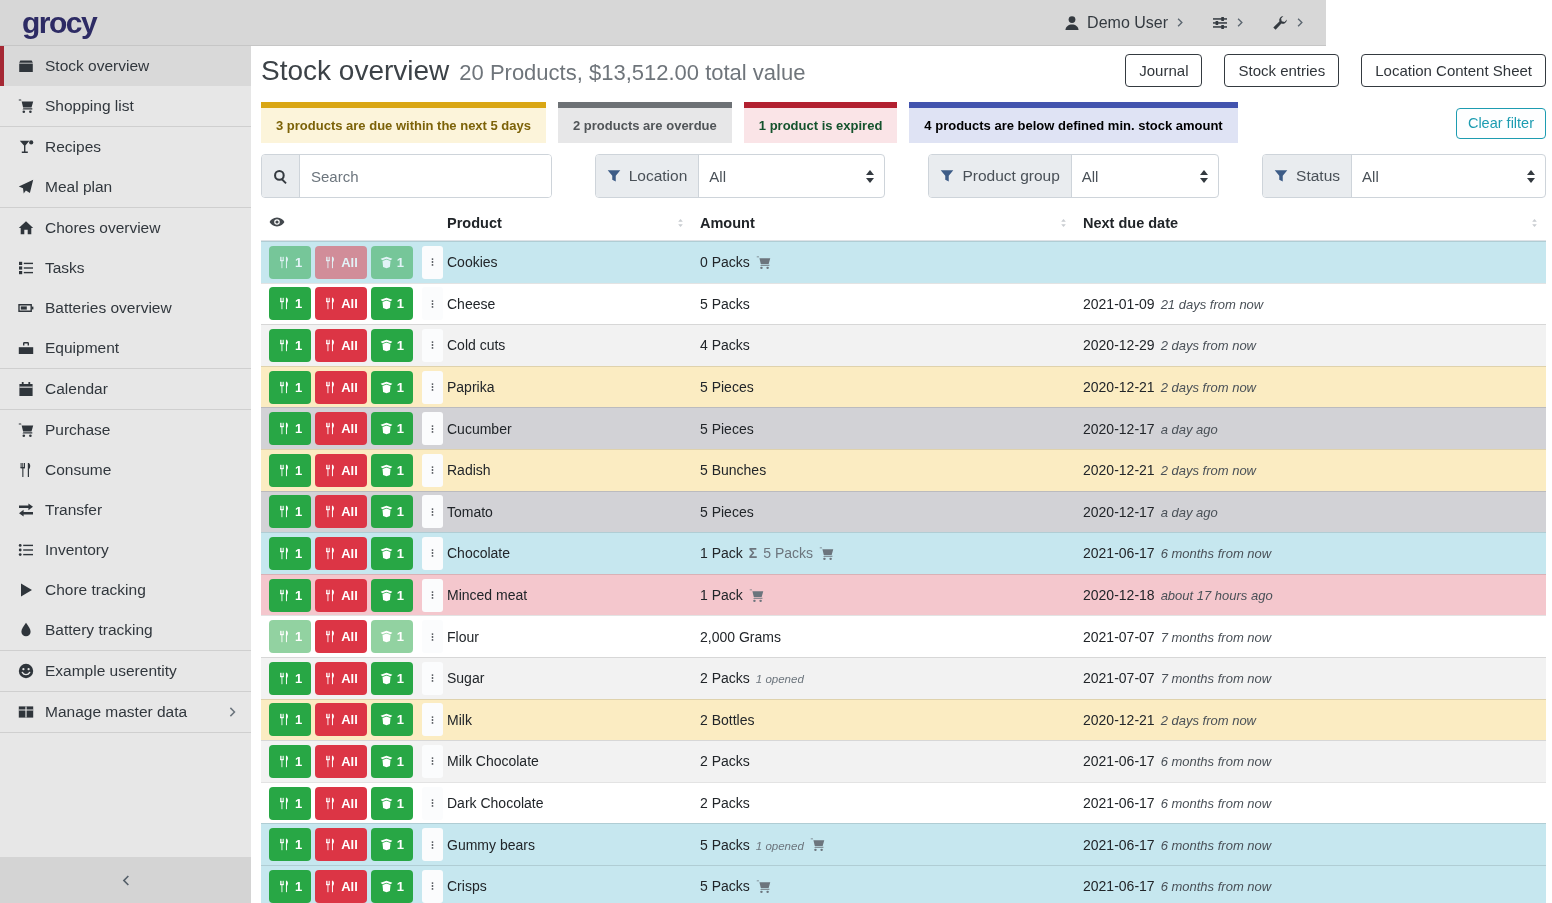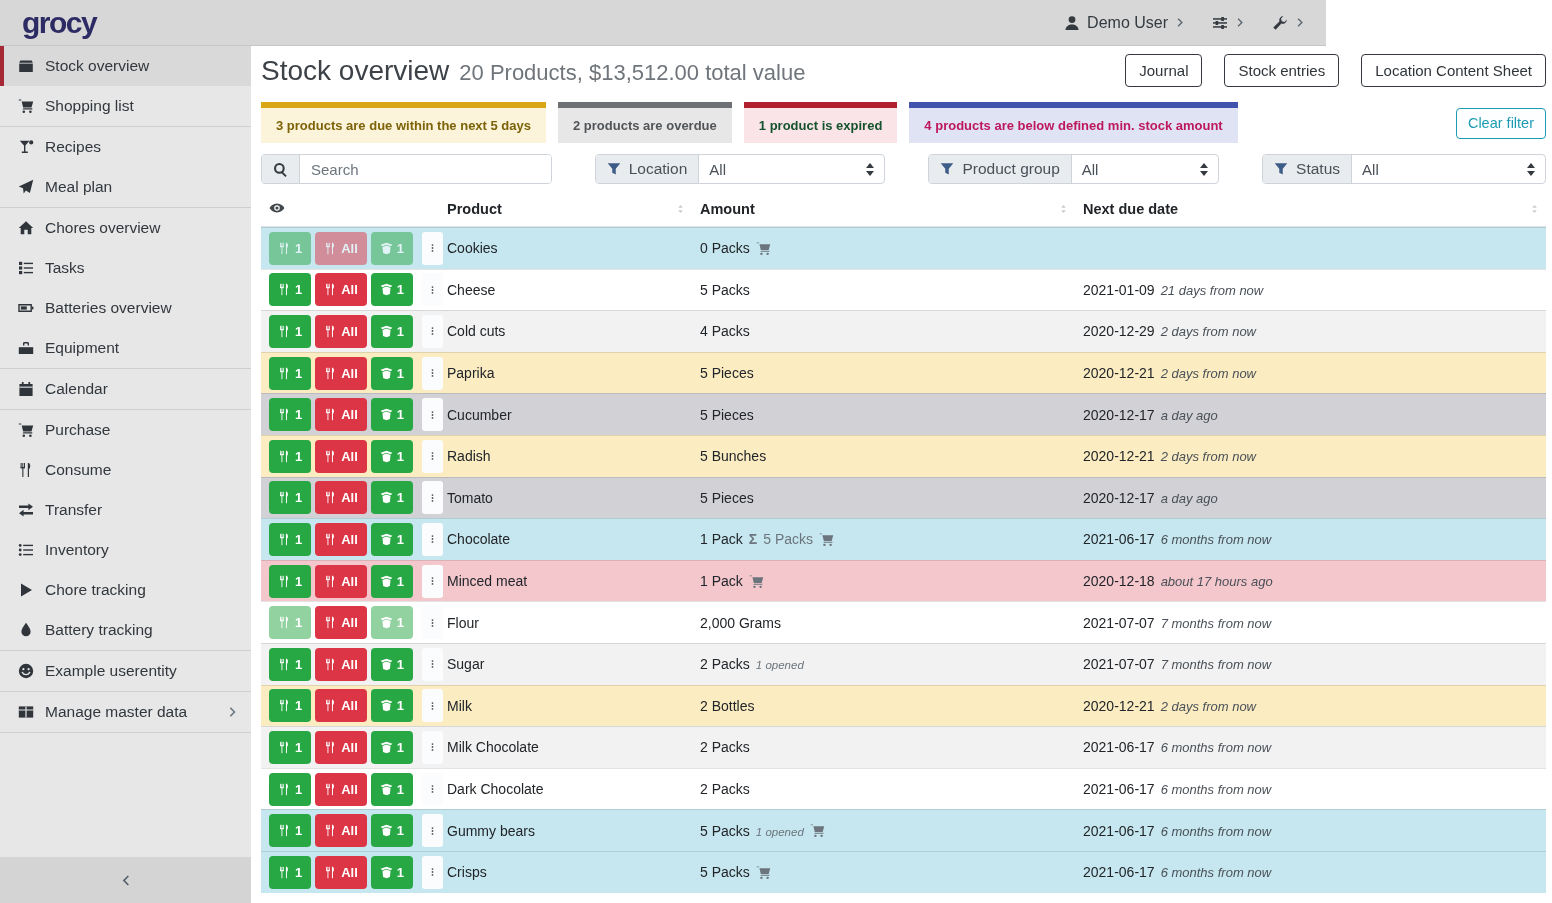--- a/index.html
+++ b/index.html
@@ -42,25 +42,25 @@
   .head-buttons{display:flex;gap:22px;padding-top:2px;}
   .btn-outline{background:#fff;border:1px solid #343a40;color:#30353a;border-radius:4px;
     font-size:15px;padding:7px 13px;cursor:pointer;font-family:inherit;}
 
   .alerts-row{margin-top:10px;display:flex;gap:12px;align-items:flex-start;height:42px;}
   .alert{border-top:6px solid;box-sizing:border-box;padding:0 15px;font-size:13px;
     font-weight:700;line-height:35px;white-space:nowrap;cursor:pointer;}
   .al-warning{border-color:#d9a614;background:#fcf4da;color:#7c6208;}
   .al-secondary{border-color:#6d7175;background:#e7e7e8;color:#515558;}
   .al-danger{border-color:#b22030;background:#fae4e7;color:#14532d;}
-  .al-info{border-color:#4253ae;background:#dfe3f4;color:#be185d;}
+  .al-info{border-color:#4253ae;background:#dfe3f4;color:#000000;}
   .clear-filter{margin-left:auto;align-self:center;height:31px;padding:0 11px;font-size:14.5px;
     color:#1d9cb1;border:1px solid #1d9cb1;border-radius:4px;background:#fdfeff;cursor:pointer;font-family:inherit;}
 
-  .filters-row{margin-top:10px;display:flex;gap:43px;height:30px;}
+  .filters-row{margin-top:10px;display:flex;gap:43px;height:44px;}
   .igroup{display:flex;border:1px solid #ced4da;border-radius:4px;overflow:hidden;
     background:#fff;box-sizing:border-box;}
   .igroup .prepend{background:#e9ecef;border-right:1px solid #ced4da;display:flex;
     align-items:center;gap:8px;padding:0 11px;font-size:15.5px;color:#495057;}
   .search-group{width:300px;}
   .search-group .prepend{color:#343a40;font-size:15px;}
   .search-group input{border:none;outline:none;flex:1;font-size:15px;padding:0 11px;
     font-family:inherit;color:#495057;background:#fff;}
   .search-group input::placeholder{color:#6c757d;}
   .sel-group{width:300px;}

